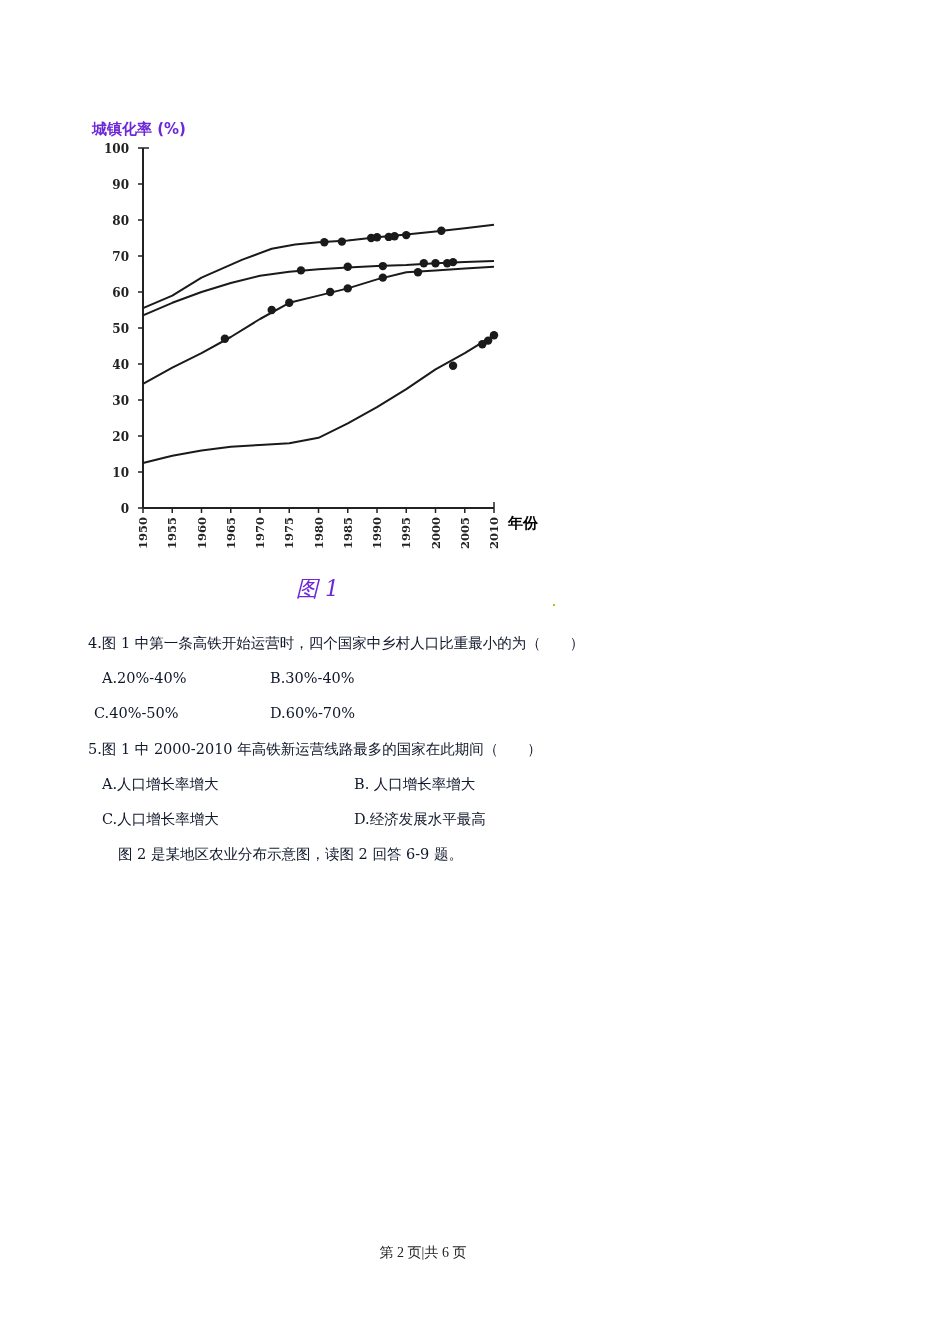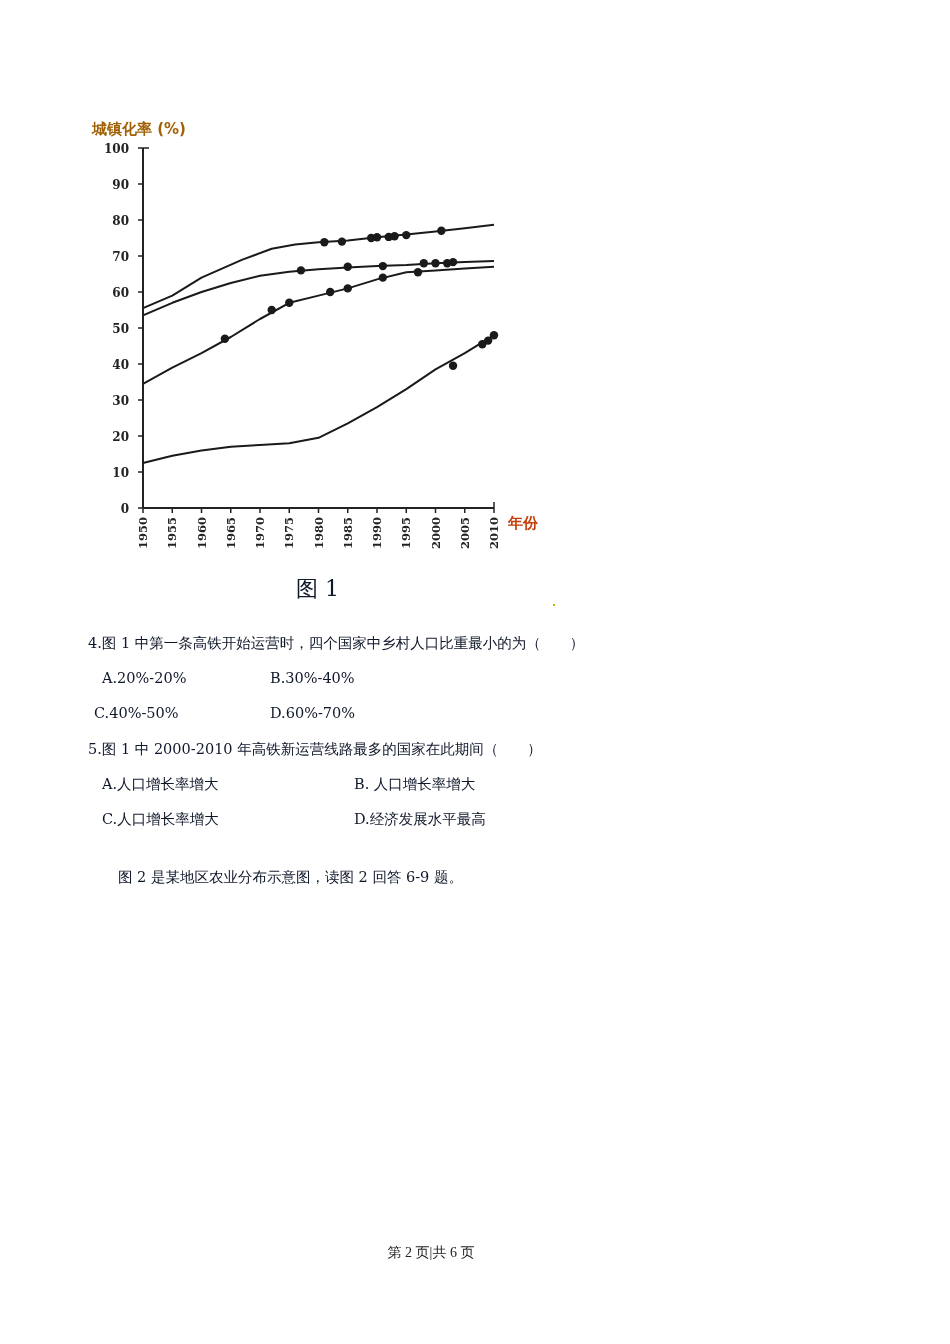--- a/index.html
+++ b/index.html
@@ -1,28 +1,28 @@
 <!DOCTYPE html>
 <html><head>
 <meta charset="utf-8">
 <style>
   html, body { margin: 0; padding: 0; background: #ffffff; }
   body { width: 950px; height: 1344px; position: relative; overflow: hidden;
          font-family: "DejaVu Serif", "Liberation Serif", serif; color: #1a1a1a; }
   .chart { position: absolute; left: 80px; top: 110px; width: 480px; height: 500px; }
   .chart svg { position: absolute; left: 0; top: 0; }
   .ylabel { position: absolute; left: 12px; top: 10px; font-size: 15px; font-weight: bold;
-            font-family: "DejaVu Sans", sans-serif; color: #a16207; }
+            font-family: "DejaVu Sans", sans-serif; color: #6d28d9; }
   .xunit { position: absolute; left: 428px; top: 404px; font-size: 15px; font-weight: bold;
-           font-family: "DejaVu Sans", sans-serif; color: #c2410c; }
-  .caption { position: absolute; left: 216px; top: 464px; font-size: 22px; color: #0f172a;
-             font-family: "DejaVu Serif", serif; }
+           font-family: "DejaVu Sans", sans-serif; color: #000000; }
+  .caption { position: absolute; left: 216px; top: 464px; font-size: 22px; color: #6d28d9;
+             font-family: "DejaVu Serif", serif; font-style: italic; }
   .q { position: absolute; font-size: 14.5px; white-space: nowrap; color: #0f172a; }
   .footer { position: absolute; left: 0; width: 846px; top: 1244px; text-align: center;
-            font-size: 14px; color: #222; font-family: "Liberation Serif", serif; padding-left: 8px; }
+            font-size: 14px; color: #222; font-family: "Liberation Serif", serif; }
   .dot { position: absolute; left: 553px; top: 604px; width: 2px; height: 2px; background: #b8c400; }
 </style>
 </head>
 <body>
 
 <div class="chart">
   <svg id="chart-svg" width="480" height="500">
       <line x1="63" y1="38" x2="63" y2="398" stroke="#222" stroke-width="2"></line>
       <line x1="63" y1="398" x2="414" y2="398" stroke="#222" stroke-width="2"></line>
       <line x1="63" y1="38" x2="69" y2="38" stroke="#222" stroke-width="1.5"></line>
@@ -107,26 +107,26 @@
       <circle cx="414" cy="225.20000000000002" r="4.2" fill="#1a1a1a"></circle>
     </svg>
   <div class="ylabel">城镇化率 (%)</div>
   <div class="xunit">年份</div>
   <div class="caption">图 1</div>
 </div>
 
 <div class="dot"></div>
 
 <div class="q" style="left:88px; top:634px;">4.图 1 中第一条高铁开始运营时，四个国家中乡村人口比重最小的为（　　）</div>
-<div class="q" style="left:102px; top:670px;">A.20%-20%</div>
+<div class="q" style="left:102px; top:670px;">A.20%-40%</div>
 <div class="q" style="left:270px; top:670px;">B.30%-40%</div>
 <div class="q" style="left:94px; top:705px;">C.40%-50%</div>
 <div class="q" style="left:270px; top:705px;">D.60%-70%</div>
 
 <div class="q" style="left:88px; top:740px;">5.图 1 中 2000-2010 年高铁新运营线路最多的国家在此期间（　　）</div>
 <div class="q" style="left:102px; top:775px;">A.人口增长率增大</div>
 <div class="q" style="left:354px; top:775px;">B.  人口增长率增大</div>
 <div class="q" style="left:102px; top:810px;">C.人口增长率增大</div>
 <div class="q" style="left:354px; top:810px;">D.经济发展水平最高</div>
 
-<div class="q" style="left:118px; top:845px;margin-top:23px;">图 2 是某地区农业分布示意图，读图 2 回答 6-9 题。</div>
+<div class="q" style="left:118px; top:845px;">图 2 是某地区农业分布示意图，读图 2 回答 6-9 题。</div>
 
 <div class="footer">第 2 页|共 6 页</div>
 
 </body></html>

